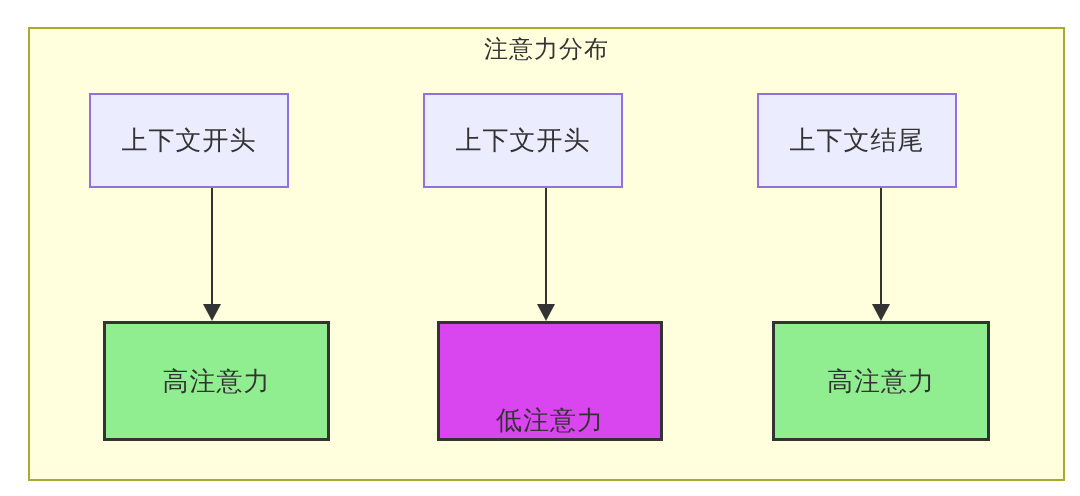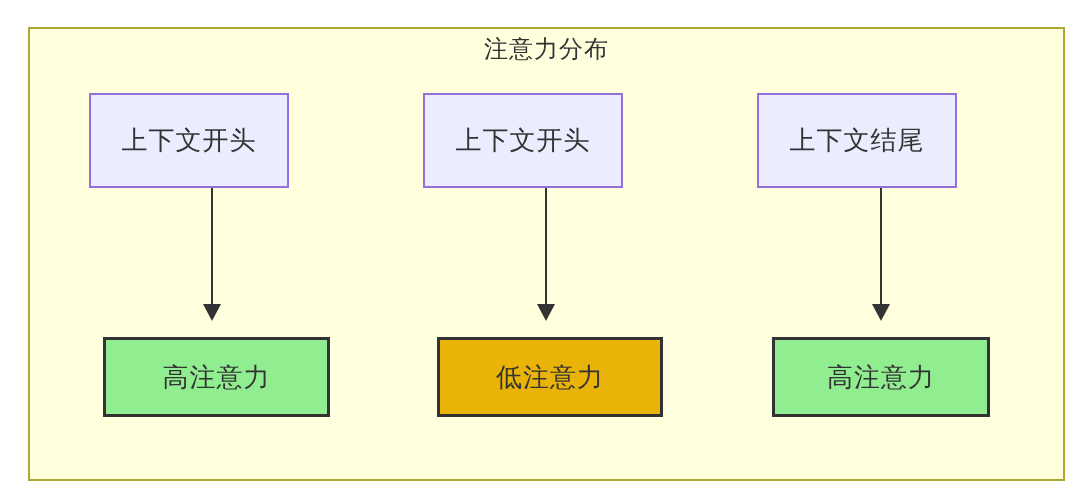--- a/index.html
+++ b/index.html
@@ -23,21 +23,21 @@
     box-sizing:border-box;font-size:26px;color:var(--text,#333333);
     text-align:center;letter-spacing:1px;
   }
   .source-node{
     background:var(--source-fill,#ececff);
     border:2px solid var(--source-border,#9370db);
     width:200px;height:95px;top:93px;
   }
   .target-node{
     border:3px solid var(--target-border,#333333);
-    height:80px;top:337px;
+    height:120px;top:321px;
   }
   .src-1{left:89px;}
   .src-2{left:423px;}
   .src-3{left:757px;}
   .tgt-1{left:103px;width:227px;}
   .tgt-2{left:437px;width:226px;}
   .tgt-3{left:772px;width:218px;}
   .edge-line{
     position:absolute;width:2px;top:188px;height:118px;
     background:var(--edge,#333333);
@@ -71,21 +71,21 @@
   <div class="arrow-head head-1"></div>
   <div class="node target-node tgt-1" style="background: rgb(144, 238, 144);">
     <span>高注意力</span>
   </div>
 
   <div class="node source-node src-2">
     <span>上下文开头</span>
   </div>
   <div class="edge-line edge-2"></div>
   <div class="arrow-head head-2"></div>
-  <div class="node target-node tgt-2" style="background: #eab308;">
+  <div class="node target-node tgt-2" style="background: #d946ef; align-items: flex-end;">
     <span>低注意力</span>
   </div>
 
   <div class="node source-node src-3">
     <span>上下文结尾</span>
   </div>
   <div class="edge-line edge-3"></div>
   <div class="arrow-head head-3"></div>
   <div class="node target-node tgt-3" style="background: rgb(144, 238, 144);">
     <span>高注意力</span>

